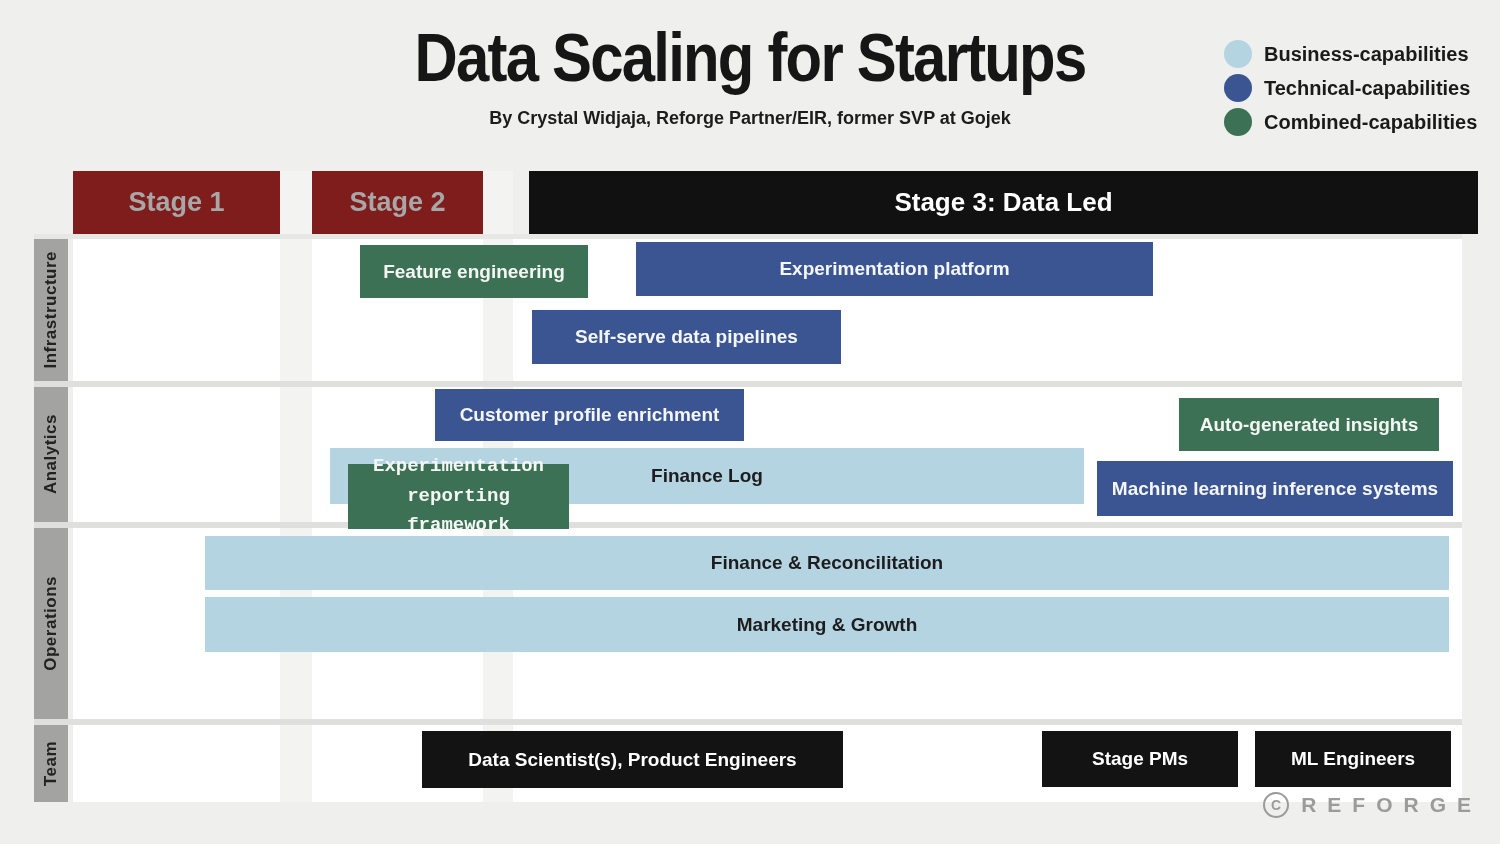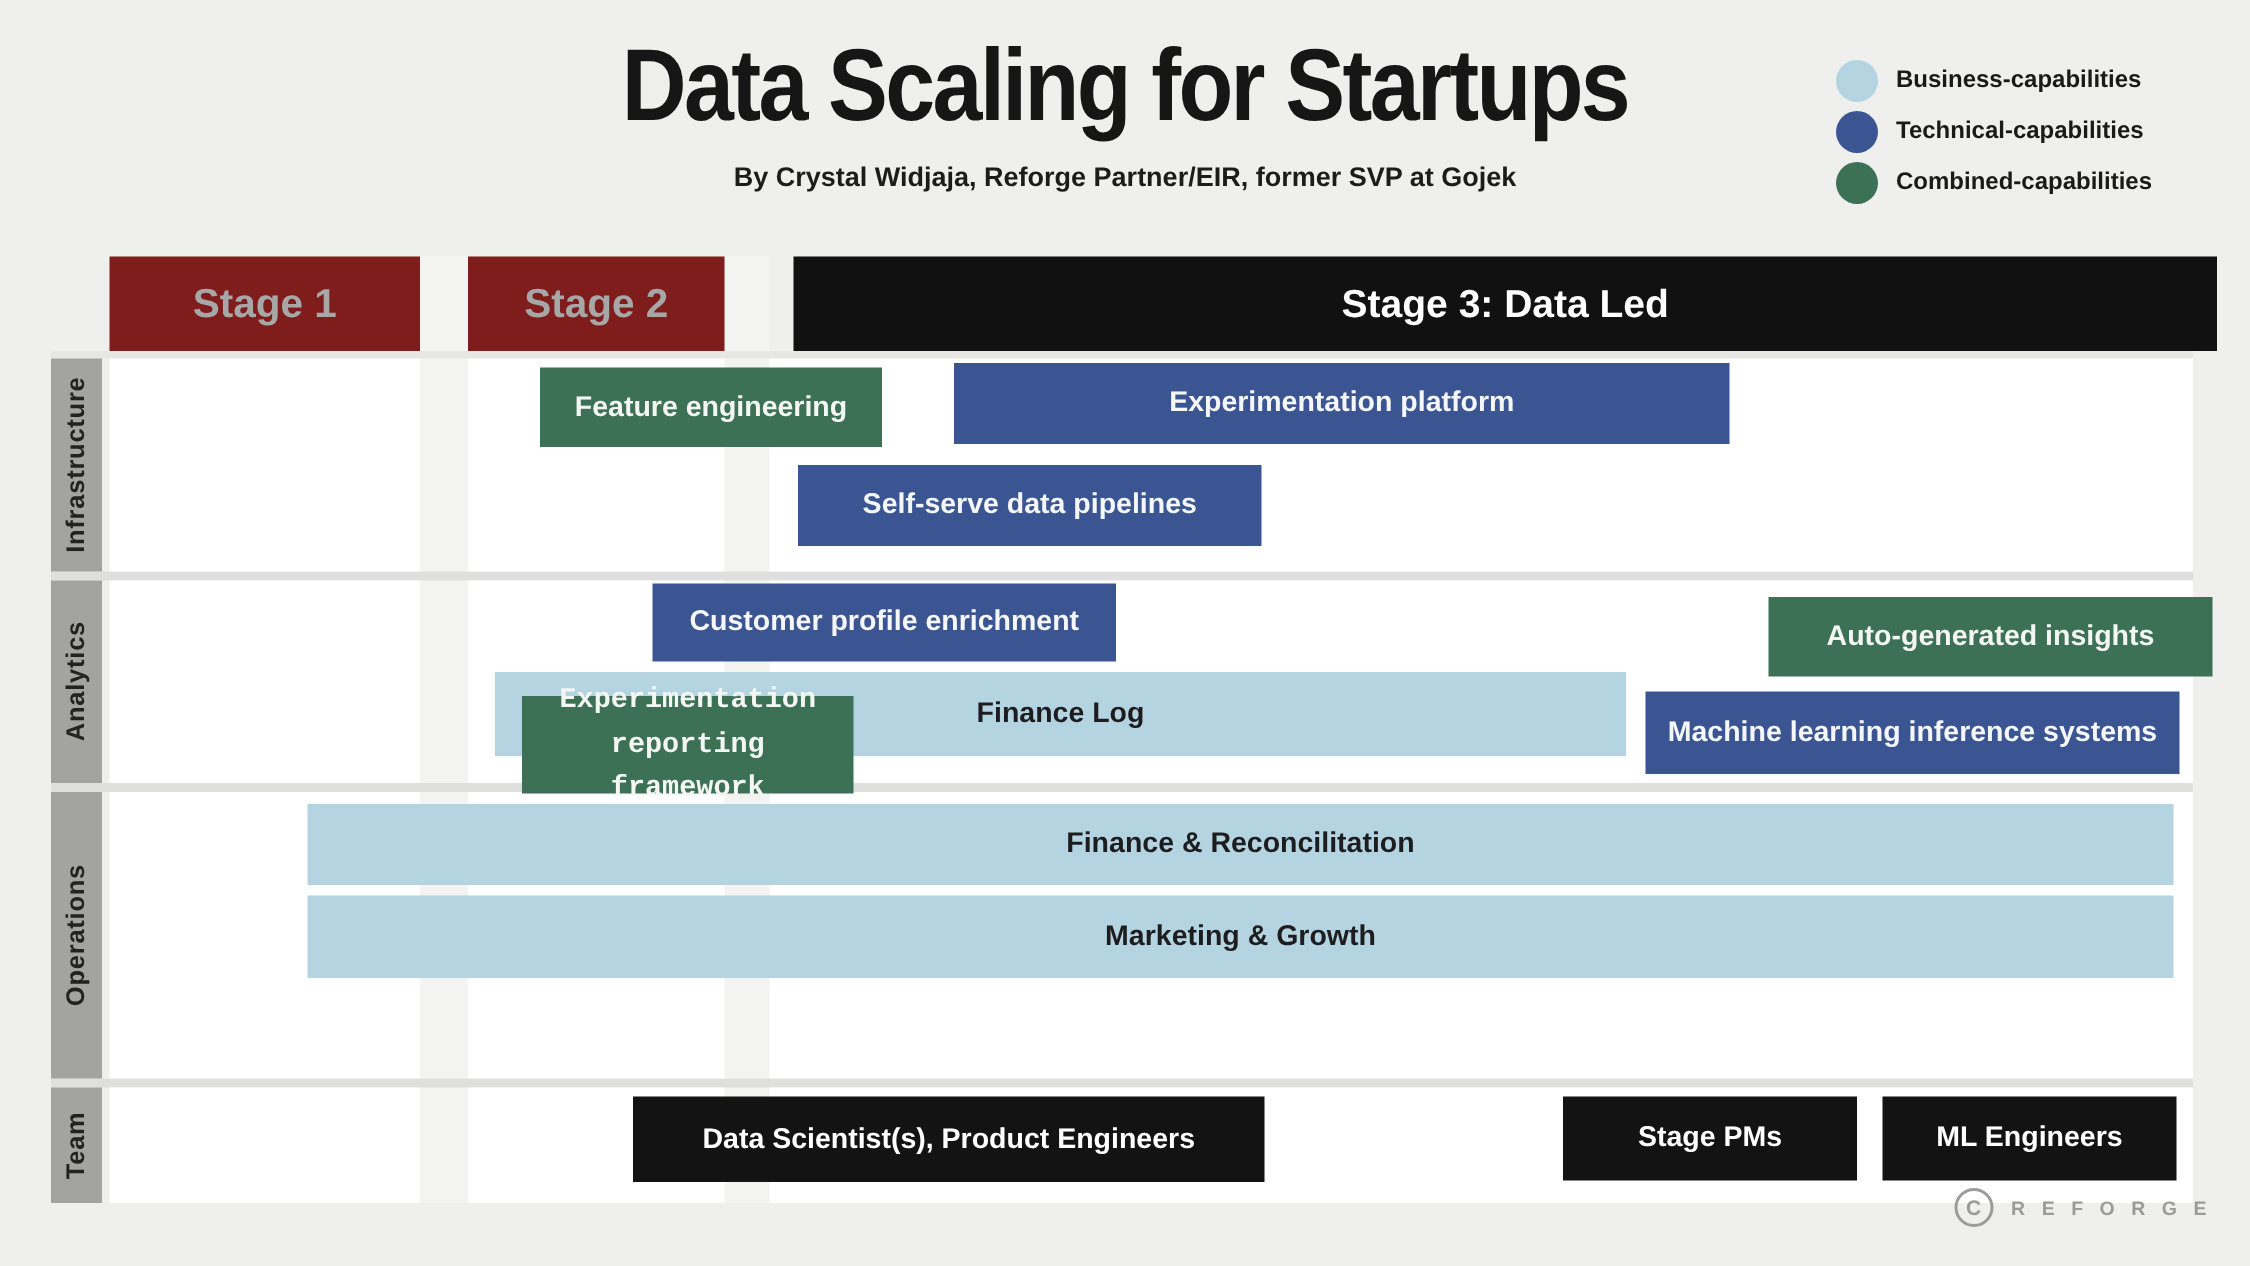--- a/index.html
+++ b/index.html
@@ -21,21 +21,21 @@
   }
   .subtitle{
     position:absolute;left:0;right:0;top:108px;
     text-align:center;font-weight:bold;font-size:18px;color:#1c1c1c;margin:0;
   }
 
   
   .legend{position:absolute;left:1224px;top:40px;}
   .legend-row{display:flex;align-items:center;height:28px;margin-bottom:6px;}
   .legend-dot{width:28px;height:28px;border-radius:50%;flex:0 0 28px;margin-right:12px;}
-  .legend-label{font-weight:bold;font-size:16px;color:#1a1a1a;white-space:nowrap;}
+  .legend-label{font-weight:bold;font-size:20px;color:#1a1a1a;white-space:nowrap;}
 
   
   .vgap{position:absolute;top:171px;height:631px;background:#f3f3f1;}
   .hdiv{position:absolute;left:34px;width:1428px;background:#dfdfdd;}
   .cell{position:absolute;background:#ffffff;}
 
   .stage-header{
     position:absolute;top:171px;height:63px;
     display:flex;align-items:center;justify-content:center;
     font-weight:bold;font-size:27px;
@@ -68,21 +68,21 @@
   .reforge{
     position:absolute;right:18px;top:792px;
     display:flex;align-items:center;color:#9b9b9b;
   }
   .reforge .c-icon{
     width:22px;height:22px;border:2px solid #9b9b9b;border-radius:50%;
     display:flex;align-items:center;justify-content:center;
     font-size:14px;font-weight:bold;margin-right:12px;line-height:1;
   }
   .reforge .logo-text{
-    font-size:13px;font-weight:bold;letter-spacing:11px;color:#9b9b9b;
+    font-size:21px;font-weight:bold;letter-spacing:11px;color:#9b9b9b;
   }
 </style>
 </head>
 <body>
 
 <div class="canvas">
 
   <h1 class="title">Data Scaling for Startups</h1>
   <p class="subtitle">By Crystal Widjaja, Reforge Partner/EIR, former SVP at Gojek</p>
 
@@ -141,21 +141,21 @@
   <div class="cell" style="left:73px;top:725px;width:207px;height:77px;"></div>
   <div class="cell" style="left:312px;top:725px;width:171px;height:77px;"></div>
   <div class="cell" style="left:513px;top:725px;width:949px;height:77px;"></div>
 
   <div class="bar combined" style="left:360px;top:245px;width:228px;height:53px;">Feature engineering</div>
   <div class="bar technical" style="left:636px;top:242px;width:517px;height:54px;">Experimentation platform</div>
   <div class="bar technical" style="left:532px;top:310px;width:309px;height:54px;">Self-serve data pipelines</div>
 
   <div class="bar business" style="left:330px;top:448px;width:754px;height:56px;">Finance Log</div>
   <div class="bar technical" style="left:435px;top:389px;width:309px;height:52px;">Customer profile enrichment</div>
-  <div class="bar combined" style="left:1179px;top:398px;width:296px;height:53px;">Auto-generated insights</div>
+  <div class="bar combined" style="left:1179px;top:398px;width:260px;height:53px;">Auto-generated insights</div>
   <div class="bar combined" style="left:348px;top:464px;width:221px;height:65px;padding:0 20px;font-family:Liberation Mono, monospace;">Experimentation reporting framework</div>
   <div class="bar technical" style="left:1097px;top:461px;width:356px;height:55px;">Machine learning inference systems</div>
 
   <div class="bar business" style="left:205px;top:536px;width:1244px;height:54px;">Finance &amp; Reconcilitation</div>
   <div class="bar business" style="left:205px;top:597px;width:1244px;height:55px;">Marketing &amp; Growth</div>
 
   <div class="bar team" style="left:422px;top:731px;width:421px;height:57px;">Data Scientist(s), Product Engineers</div>
   <div class="bar team" style="left:1042px;top:731px;width:196px;height:56px;">Stage PMs</div>
   <div class="bar team" style="left:1255px;top:731px;width:196px;height:56px;">ML Engineers</div>
 

